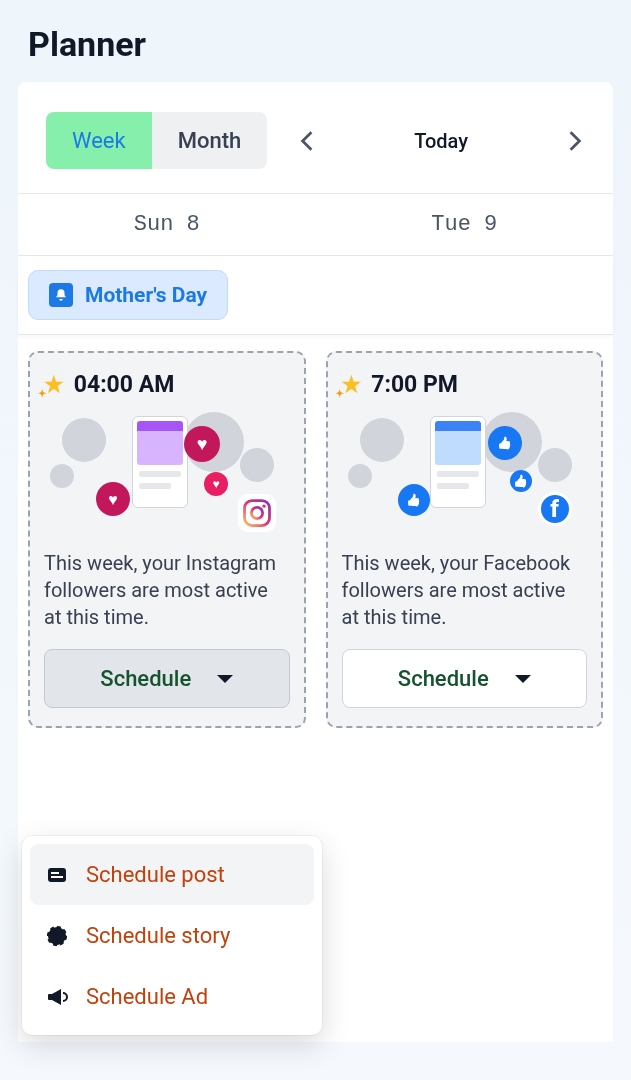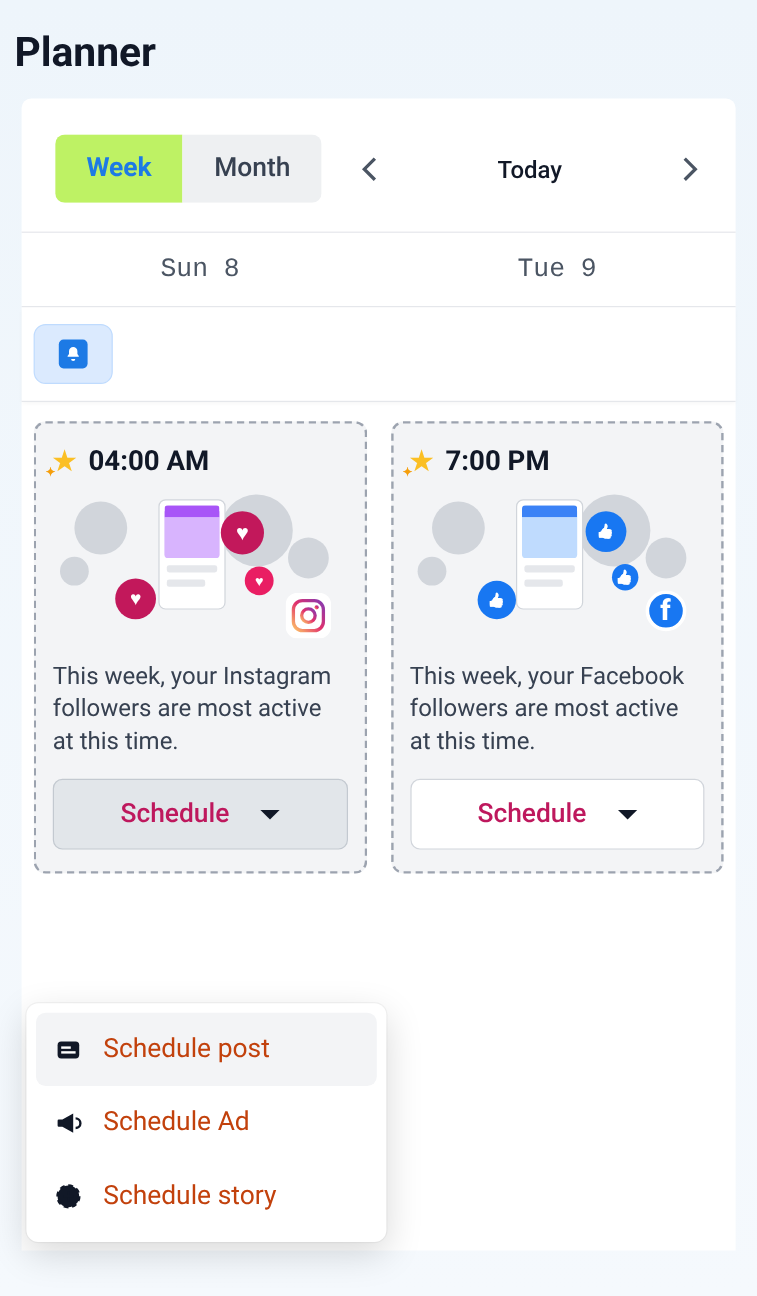--- a/index.html
+++ b/index.html
@@ -7,21 +7,21 @@
     font-family: -apple-system, BlinkMacSystemFont, "Segoe UI", Roboto, Helvetica, Arial, sans-serif;
     background: linear-gradient(180deg, #eef5fb 0%, #f5f9fd 100%);
     width: 631px;
     height: 1080px;
     overflow: hidden;
     color: #1f2937;
   }
   .page-title {
     font-size: 34px;
     font-weight: 700;
-    padding: 24px 12px 18px;
+    padding: 24px 28px 18px;
     color: #111827;
   }
   .panel {
     background: #fff;
     margin: 0 18px;
     border-radius: 8px 8px 0 0;
     min-height: 960px;
     position: relative;
   }
   .toolbar {
@@ -38,23 +38,23 @@
   }
   .seg-btn {
     padding: 16px 26px;
     font-size: 22px;
     font-weight: 500;
     cursor: pointer;
     background: #eef0f2;
     color: #374151;
   }
   .seg-btn.active {
-    background: #bef264;
+    background: #86efac;
     color: #1d7ae5;
-    font-weight: 700;
+    font-weight: 400;
   }
   .nav-arrow {
     width: 20px;
     height: 20px;
     display: flex;
     align-items: center;
     justify-content: center;
     cursor: pointer;
   }
   .nav-arrow svg { width: 14px; height: 22px; stroke: #4b5563; stroke-width: 2.5; fill: none; }
@@ -151,21 +151,21 @@
     display: flex;
     align-items: center;
     justify-content: center;
     gap: 26px;
     border: 1px solid #d1d5db;
     background: #fff;
     border-radius: 8px;
     padding: 16px 16px;
     font-size: 22px;
     font-weight: 500;
-    color: #be185d;
+    color: #14532d;
     cursor: pointer;
     margin-top: 12px;
   }
   .sched-btn.active {
     background: #e2e6ea;
     border-color: #c3c9d0;
   }
   .caret {
     width: 0; height: 0;
     border-left: 8px solid transparent;
@@ -271,20 +271,21 @@
     <div class="day-header">Tue 9</div>
   </div>
 
   <div class="event-row">
     <div class="event-chip">
       <span class="event-icon">
         <svg width="14" height="14" viewBox="0 0 24 24" fill="#fff">
             <path d="M12 2a6 6 0 0 0-6 6v4l-2 3v1h16v-1l-2-3V8a6 6 0 0 0-6-6zm0 20a3 3 0 0 0 3-3H9a3 3 0 0 0 3 3z"></path>
           </svg>
       </span>
+      <span>Mother's Day</span>
     </div>
   </div>
 
   <div class="cards-row">
 
     <div class="card">
       <div class="card-time">
         <span class="star">★</span>
         <span>04:00 AM</span>
       </div>
@@ -360,30 +361,30 @@
       <svg viewBox="0 0 24 24">
           <rect x="3" y="5" width="18" height="14" rx="3"></rect>
           <rect x="6" y="9" width="8" height="2" fill="#fff"></rect>
           <rect x="6" y="13" width="12" height="2" fill="#fff"></rect>
         </svg>
     </span>
     <span>Schedule post</span>
   </div>
   <div class="dd-item">
     <span class="dd-icon">
-      <svg viewBox="0 0 24 24">
-          <path d="M3 10v4a1 1 0 0 0 1 1h3l9 5V4L7 9H4a1 1 0 0 0-1 1z"></path>
-          <path d="M18 8a4 4 0 0 1 0 8" fill="none" stroke="#111827" stroke-width="2"></path>
-        </svg>
-    </span>
-    <span>Schedule Ad</span>
-  </div>
-  <div class="dd-item">
-    <span class="dd-icon">
       <svg viewBox="0 0 24 24" fill="none" stroke="#111827" stroke-width="2.2">
           <circle cx="12" cy="12" r="9" stroke-dasharray="4 3"></circle>
           <line x1="12" y1="8" x2="12" y2="16"></line>
           <line x1="8" y1="12" x2="16" y2="12"></line>
         </svg>
     </span>
     <span>Schedule story</span>
   </div>
+  <div class="dd-item">
+    <span class="dd-icon">
+      <svg viewBox="0 0 24 24">
+          <path d="M3 10v4a1 1 0 0 0 1 1h3l9 5V4L7 9H4a1 1 0 0 0-1 1z"></path>
+          <path d="M18 8a4 4 0 0 1 0 8" fill="none" stroke="#111827" stroke-width="2"></path>
+        </svg>
+    </span>
+    <span>Schedule Ad</span>
+  </div>
 </div>
 
 </body></html>

